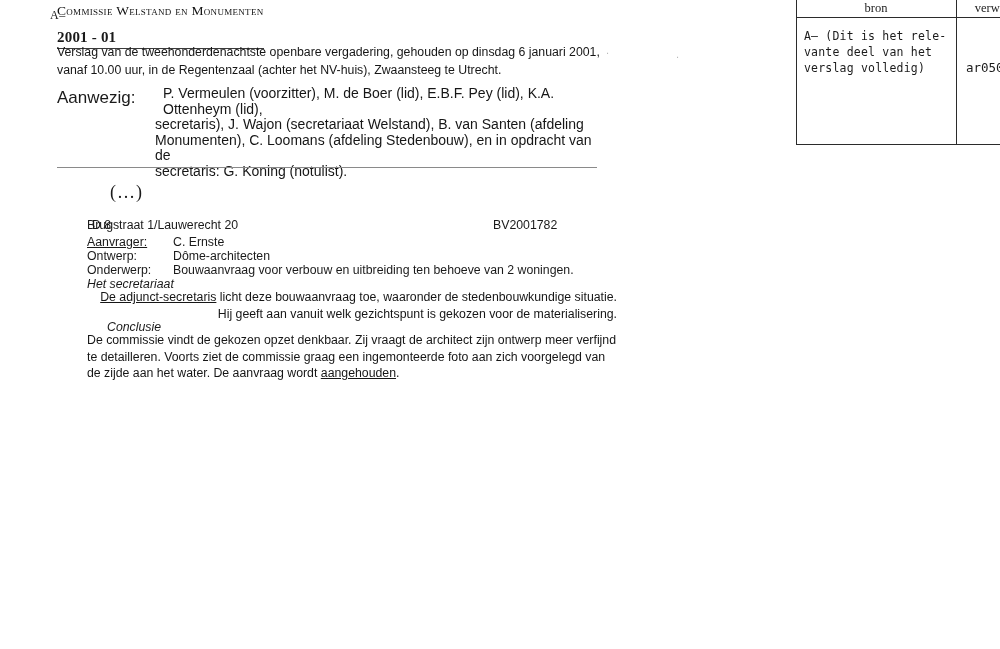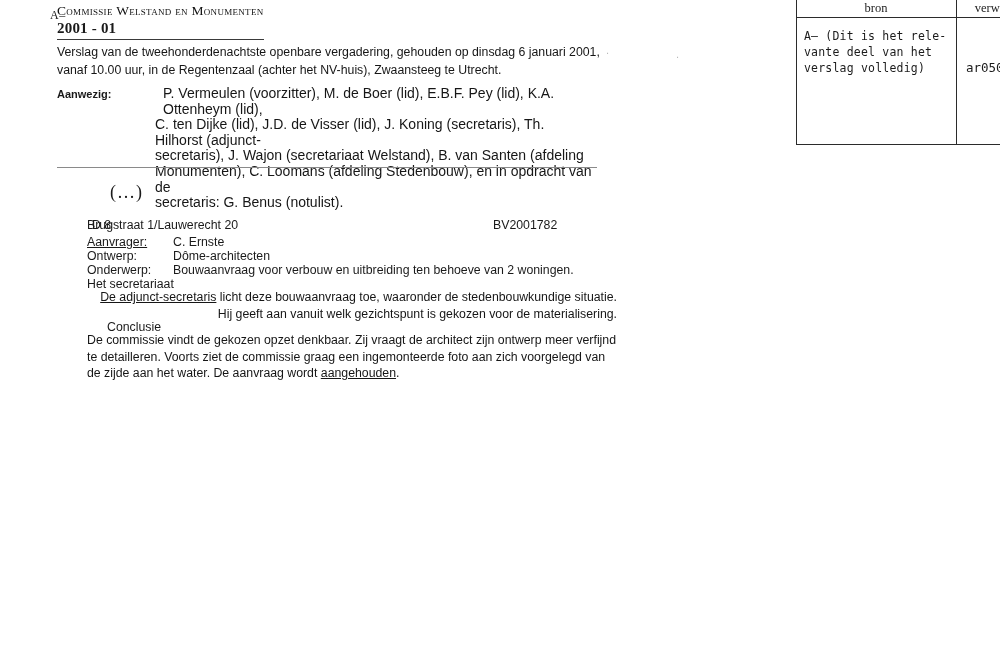--- a/index.html
+++ b/index.html
@@ -43,21 +43,21 @@
     font-size: 13.5px;
     font-variant: small-caps;
     letter-spacing: 0.3px;
     color: #111;
     white-space: nowrap;
   }
   .hdr-sub {
     font-family: "Liberation Serif", serif;
     font-size: 15px;
     font-weight: bold;
-    margin-top: 1px;
+    margin-top: 10px;
     letter-spacing: 0.2px;
   }
   .hdr-rule {
     border: none;
     border-top: 1px solid #3a3a3a;
     margin: 2px 0 0 0;
     width: 207px;
   }
 
   #intro-par {
@@ -67,22 +67,22 @@
     width: 545px;
     font-size: 12.3px;
     line-height: 17.5px;
     color: #161616;
   }
 
   #attend-label {
     position: absolute;
     left: 57px;
     top: 88px;
-    font-size: 11px;
-    font-weight: bold;
+    font-size: 17px;
+    font-weight: normal;
   }
   #attend-body {
     position: absolute;
     left: 155px;
     top: 86px;
     width: 440px;
     font-size: 14px;
     line-height: 15.6px;
     color: #161616;
   }
@@ -151,20 +151,21 @@
   }
 
   #row-aanvrager { top: 235px; }
   #row-ontwerp   { top: 249px; }
   #row-onderwerp { top: 263px; }
 
   .sec-head {
     position: absolute;
     left: 87px;
     font-size: 12.3px;
+    font-style: italic;
   }
   #head-secretariaat { top: 277px; }
   #head-conclusie    { top: 320px; margin-left: 20px; }
 
   .body-par {
     position: absolute;
     left: 87px;
     width: 530px;
     font-size: 12.3px;
     line-height: 16.5px;
@@ -264,24 +265,23 @@
     <div class="hdr-sub">2001 - 01</div>
     <hr class="hdr-rule">
   </div>
 
   <div id="intro-par">Verslag van de tweehonderdenachtste openbare vergadering, gehouden op dinsdag 6 januari 2001, vanaf 10.00 uur, in de Regentenzaal (achter het NV-huis), Zwaansteeg te Utrecht.</div>
 
   <div id="attend-label">Aanwezig:</div>
 
   <div id="attend-body">
     <div class="first-line">P. Vermeulen (voorzitter), M. de Boer (lid), E.B.F. Pey (lid), K.A. Ottenheym (lid),</div>
-    <div>C. ten Dijke (lid), J.D. de Visser (lid), J. Koning (secretaris), Th. Hilhorst (adjunct-</div>
     <div>secretaris), J. Wajon (secretariaat Welstand), B. van Santen (afdeling</div>
     <div>Monumenten), C. Loomans (afdeling Stedenbouw), en in opdracht van de</div>
-    <div>secretaris: G. Benus (notulist).</div>
+    <div>secretaris: G. Koning (notulist).</div>
   </div>
 
   <div id="mid-rule"></div>
 
   <div id="ellipsis">(…)</div>
 
   <div id="item-code">D 8</div>
   <div id="item-title">Brugstraat 1/Lauwerecht 20</div>
   <div id="item-ref">BV2001782</div>
 

